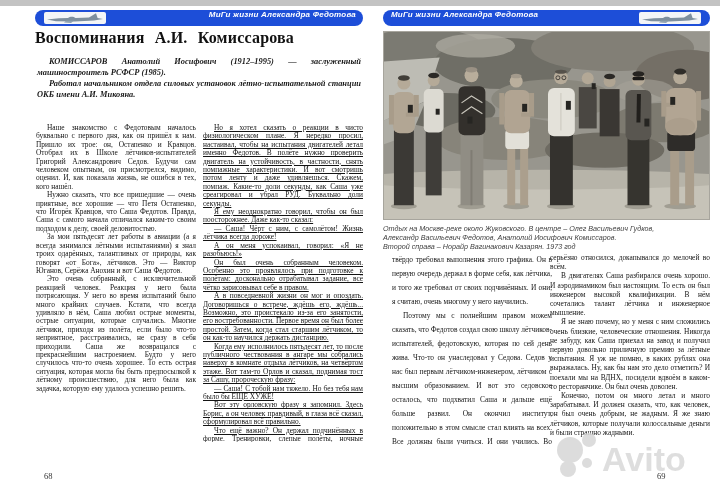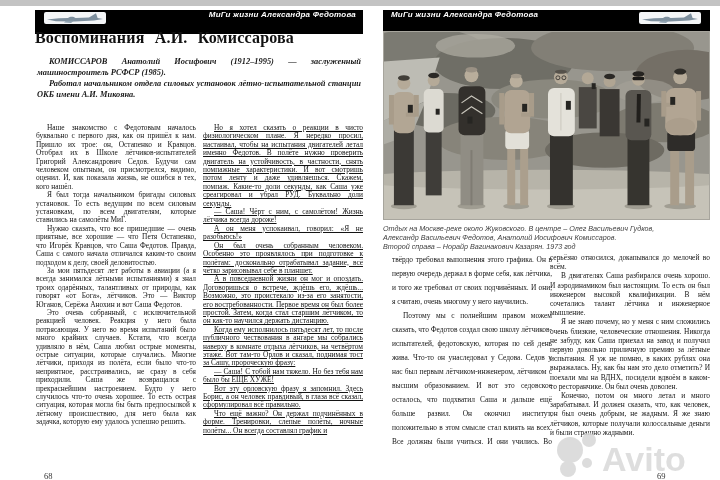--- a/index.html
+++ b/index.html
@@ -3,21 +3,21 @@
 <meta charset="utf-8">
 <style>
   html,body{margin:0;padding:0;}
   body{
     width:720px;height:480px;position:relative;background:#ffffff;
     font-family:"Liberation Serif", serif;overflow:hidden;
     -webkit-font-smoothing:antialiased;
   }
   .top-strip{position:absolute;top:0;left:0;width:720px;height:6px;background:#c3c3c3;}
   
-  .hbar{position:absolute;top:10px;height:24px;background:#000000;}
+  .hbar{position:absolute;top:10px;height:16px;background:#1d4ed8;border-radius:8px;}
   .hbar.left{left:35px;width:328px;}
   .hbar.right{left:383px;width:327px;}
   .hbar .htxt{
     position:absolute;top:0;height:16px;line-height:16px;color:#fff;
     font:italic bold 8px "Liberation Sans", sans-serif;letter-spacing:.2px;white-space:nowrap;
   }
   .hbar.left .htxt{right:7px;}
   .hbar.right .htxt{left:8px;}
   .planebox{position:absolute;top:2px;width:62px;height:12px;background:#f3f5f7;border-radius:2px;}
   .hbar.left .planebox{left:9px;}
@@ -77,31 +77,31 @@
 
 <div class="page-title">Воспоминания А.И. Комиссарова</div>
 
 <div class="bio">
   <p>КОМИССАРОВ Анатолий Иосифович (1912–1995) — заслуженный машиностроитель РСФСР (1985).</p>
   <p>Работал начальником отдела силовых установок лётно-испытательной станции ОКБ имени А.И. Микояна.</p>
 </div>
 
 <div class="col" id="l-col1">
   <p>Наше знакомство с Федотовым началось буквально с первого дня, как он пришёл к нам. Пришло их трое: он, Остапенко и Кравцов. Отобрал их в Школе лётчиков-испытателей Григорий Александрович Седов. Будучи сам человеком опытным, он присмотрелся, видимо, оценил. И, как показала жизнь, не ошибся в тех, кого нашёл.</p>
-  <p>Я был тогда начальником бригады силовых установок. То есть ведущим по всем силовым установкам, по всем двигателям, которые ставились на самолёты МиГ.</p>
   <p>Нужно сказать, что все пришедшие — очень приятные, все хорошие — что Петя Остапенко, что Игорёк Кравцов, что Саша Федотов. Правда, Саша с самого начала отличался каким-то своим подходом к делу, своей деловитостью.</p>
   <p>За мои пятьдесят лет работы в авиации (а я всегда занимался лётными испытаниями) я знал троих одарённых, талантливых от природы, как говорят «от Бога», лётчиков. Это — Виктор Юганов, Серёжа Анохин и вот Саша Федотов.</p>
   <p>Это очень собранный, с исключительной реакцией человек. Реакция у него была потрясающая. У него во время испытаний было много крайних случаев. Кстати, что всегда удивляло в нём, Саша любил острые моменты, острые ситуации, которые случались. Многие лётчики, приходя из полёта, если было что-то неприятное, расстраивались, не сразу в себя приходили. Саша же возвращался с прекраснейшим настроением. Будто у него случилось что-то очень хорошее. То есть острая ситуация, которая могла бы быть предпосылкой к лётному происшествию, для него была как задачка, которую ему удалось успешно решить.</p>
 </div>
 
 <div class="col" id="l-col2">
   <p>Но я хотел сказать о реакции в чисто физиологическом плане. Я нередко просил, настаивал, чтобы на испытания двигателей летал именно Федотов. В полёте нужно проверить двигатель на устойчивость, в частности, снять помпажные характеристики. И вот смотришь потом ленту и даже удивляешься. Скажем, помпаж. Какие-то доли секунды, как Саша уже среагировал и убрал РУД. Буквально доли секунды.</p>
+  <p>Я ему неоднократно говорил, чтобы он был поосторожнее. Даже как-то сказал:</p>
   <p>— Саша! Чёрт с ним, с самолётом! Жизнь лётчика всегда дороже!</p>
   <p>А он меня успокаивал, говорил: «Я не разобьюсь!»</p>
-  <p>Он был очень собранным человеком. Особенно это проявлялось при подготовке к полётам: досконально отрабатывал задание, всё чётко зарисовывал себе в планшет.</p>
+  <p>Он был очень собранным человеком. Особенно это проявлялось при подготовке к полётам: досконально отрабатывал задание, всё чётко зарисовывал себе в правом.</p>
   <p>А в повседневной жизни он мог и опоздать. Договоришься о встрече, ждёшь его, ждёшь... Возможно, это проистекало из-за его занятости, его востребованности. Первое время он был более простой. Затем, когда стал старшим лётчиком, то он как-то научился держать дистанцию.</p>
   <p>Когда ему исполнилось пятьдесят лет, то после публичного чествования в ангаре мы собрались наверху в комнате отдыха лётчиков, на четвёртом этаже. Вот там-то Орлов и сказал, поднимая тост за Сашу, пророческую фразу:</p>
   <p>— Саша! С тобой нам тяжело. Но без тебя нам было бы ЕЩЁ ХУЖЕ!</p>
   <p>Вот эту орловскую фразу я запомнил. Здесь Борис, а он человек правдивый, в глаза всё сказал, сформулировал всё правильно.</p>
   <p>Что ещё важно? Он держал подчинённых в форме. Тренировки, слепые полёты, ночные полёты... Он всегда составлял график и</p>
 </div>
 
 <div class="pagenum" id="pagenum-left">68</div>
 
 <div class="hbar right">

